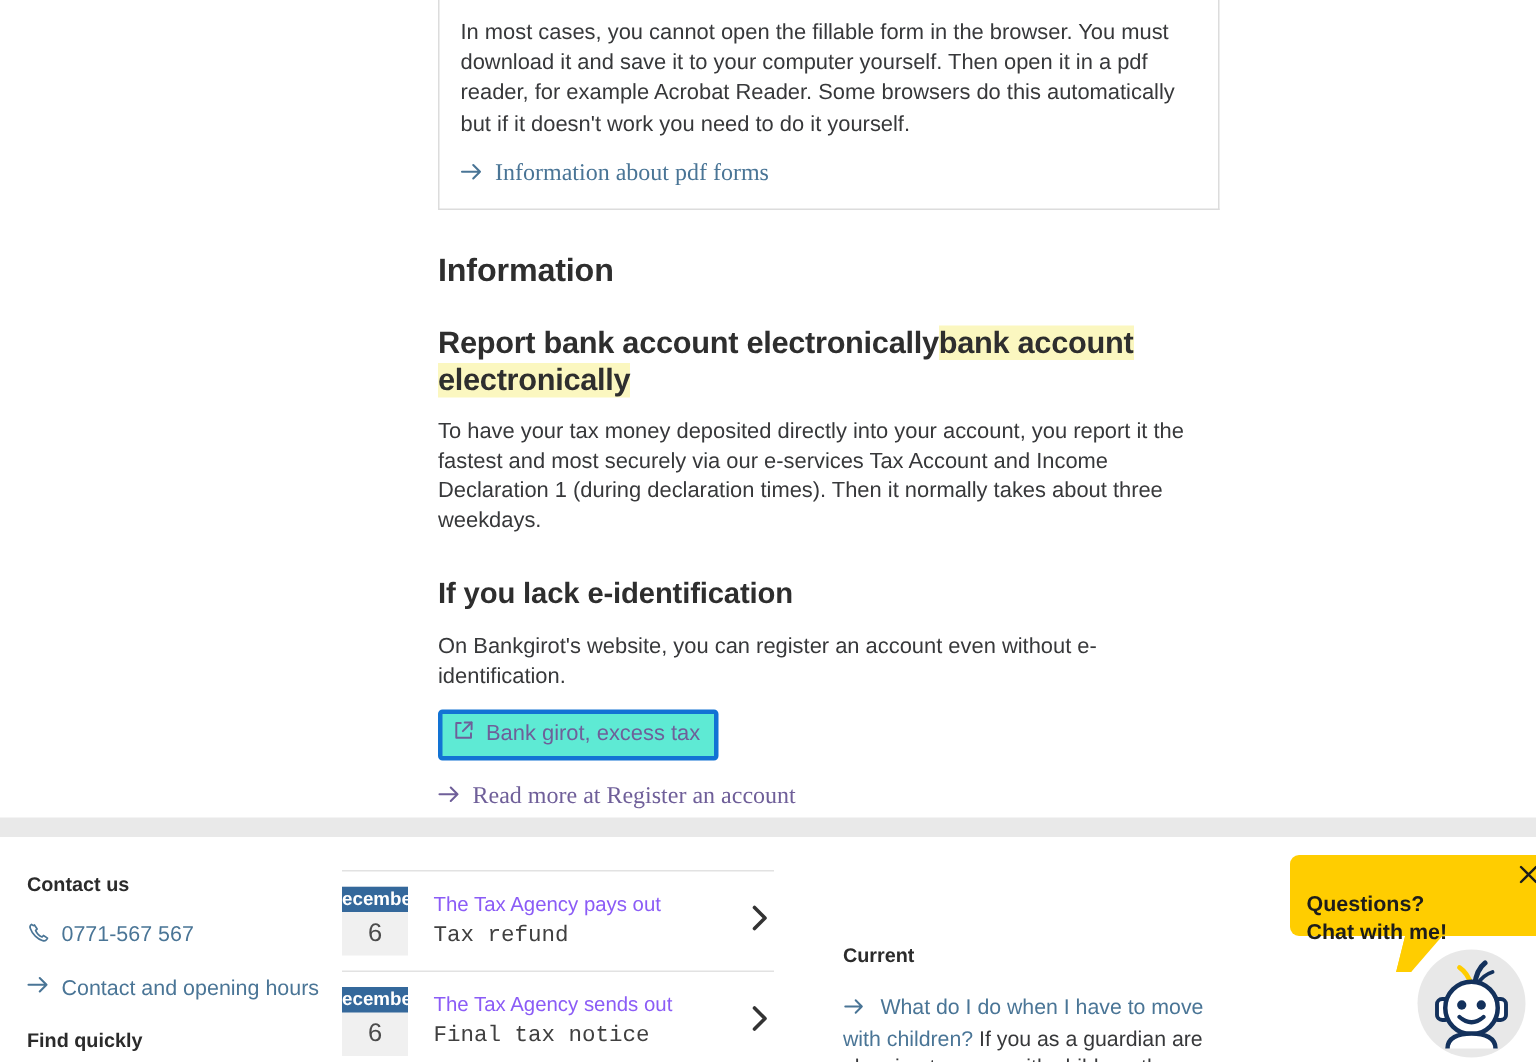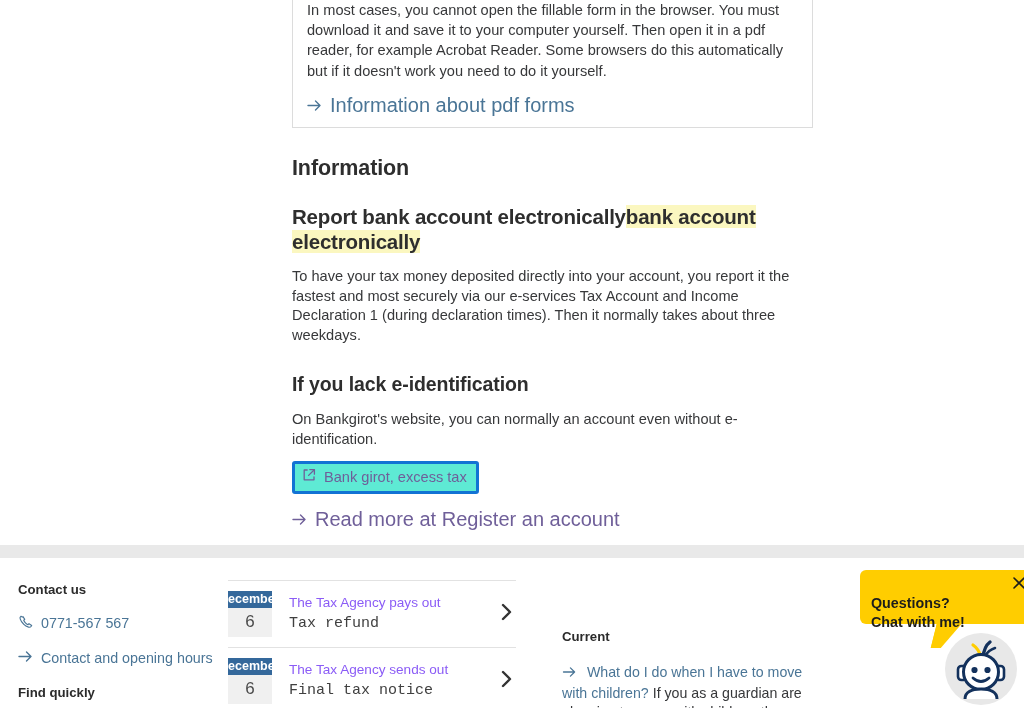--- a/index.html
+++ b/index.html
@@ -34,36 +34,37 @@
     border-top: none;
     background: #ffffff;
     padding: 0 14px 12px 14px;
     width: 521px;
     margin-top: 0;
   }
   .info-box p {
     font-size: 14.6px;
     line-height: 20.2px;
     color: #37383a;
-    padding-top: 0;
+    padding-top: 12px;
   }
   .info-box .arrow-link {
     margin-top: 12px;
   }
 
   
   .arrow-link {
     display: flex;
-    align-items: flex-end;
+    align-items: center;
     gap: 8px;
-    font-size: 20px;
+    font-size: 16px;
     line-height: 20px;
     color: #4a7596;
     text-decoration: none;
     cursor: pointer;
+    font-family: Liberation Serif, serif;
   }
   .arrow-link.visited { color: #6f5f99; }
   .arrow-link .ico { flex: 0 0 auto; margin-top: 2px; }
 
   
   h2.section-h {
     font-size: 21.5px;
     line-height: 28px;
     font-weight: 600;
     color: #2e2e2e;
@@ -333,21 +334,21 @@
     <h2 class="section-h">Information</h2>
 
     <h3 class="sub-h">
       <span>Report bank account electronically</span><span class="hl">bank account electronically</span>
     </h3>
 
     <p class="body-p">To have your tax money deposited directly into your account, you report it the fastest and most securely via our e-services Tax Account and Income Declaration 1 (during declaration times). Then it normally takes about three weekdays.</p>
 
     <h3 class="sub-h2">If you lack e-identification</h3>
 
-    <p class="body-p">On Bankgirot's website, you can normally an account even without e-identification.</p>
+    <p class="body-p">On Bankgirot's website, you can register an account even without e-identification.</p>
 
     <a class="focus-chip">
       <span>
         <svg width="14" height="14" viewBox="0 0 14 14" fill="none">
           <path d="M5.2 2H2.2v9.8H12V8.8" stroke="#6f5f99" stroke-width="1.3" stroke-linecap="round" stroke-linejoin="round"></path>
           <path d="M7.8 1.6H12.4V6.2" stroke="#6f5f99" stroke-width="1.3" stroke-linecap="round" stroke-linejoin="round"></path>
           <path d="M12.3 1.7L6.6 7.4" stroke="#6f5f99" stroke-width="1.3" stroke-linecap="round"></path>
         </svg>
       </span>
       <span>Bank girot, excess tax</span>

